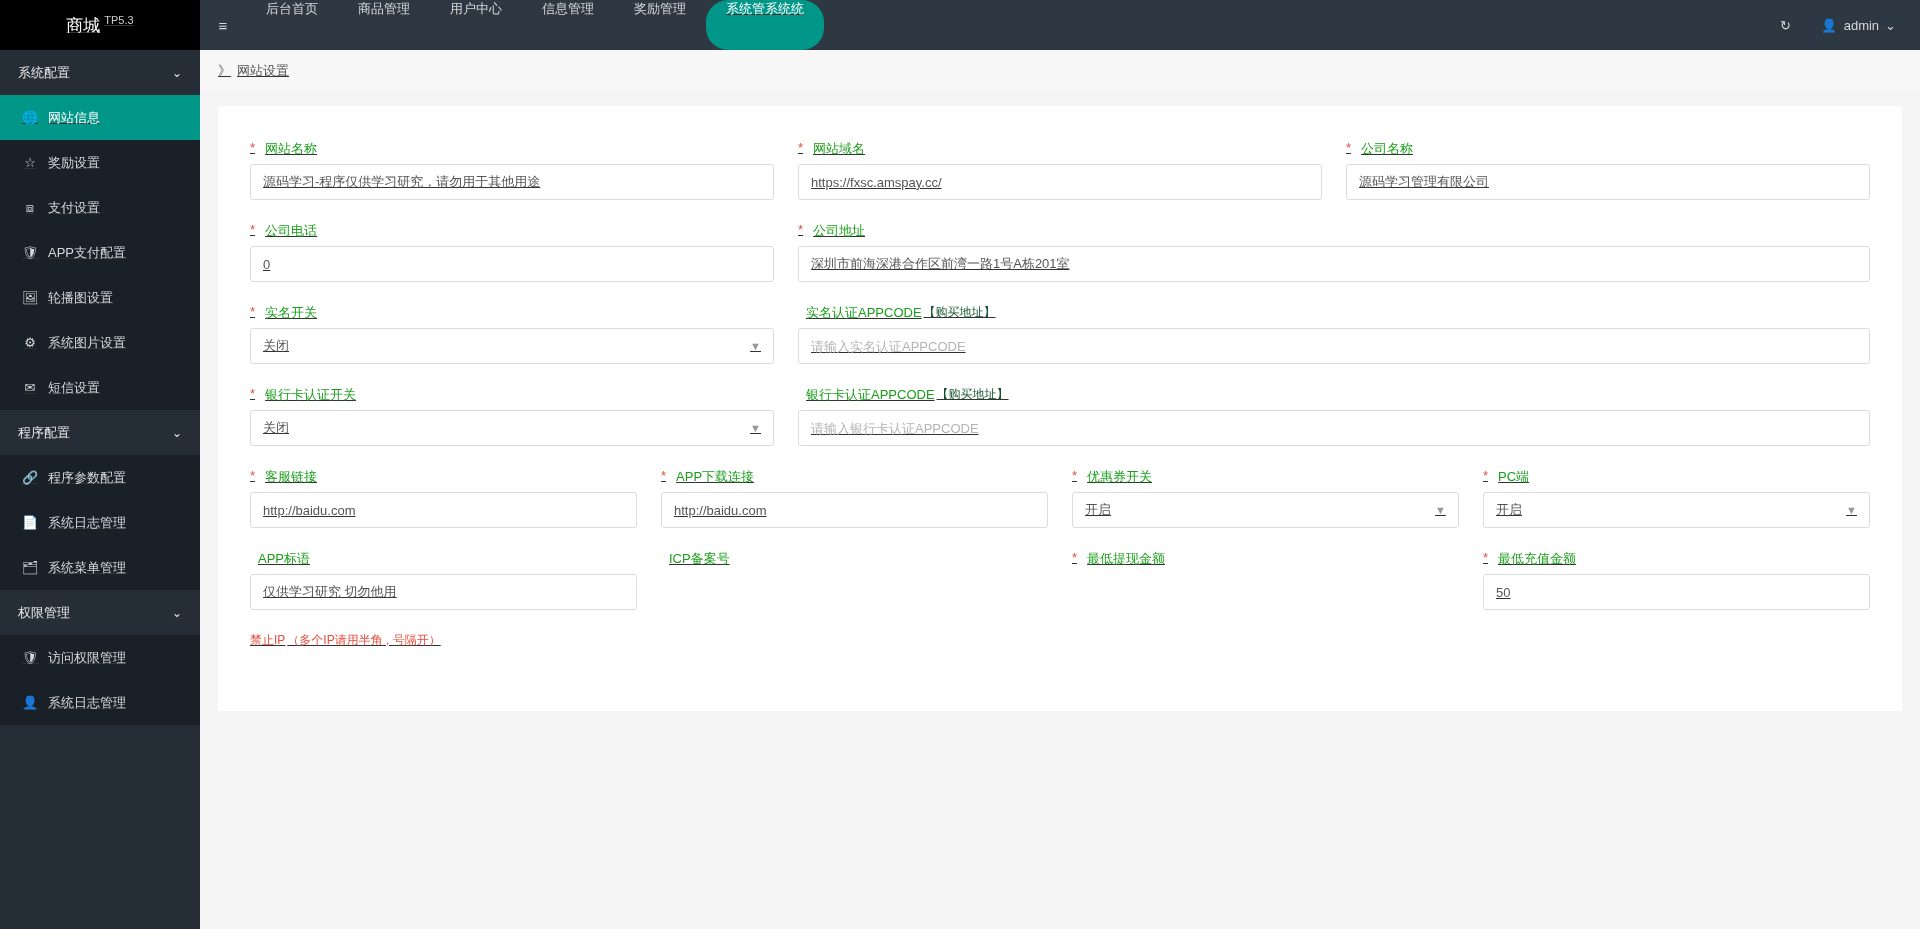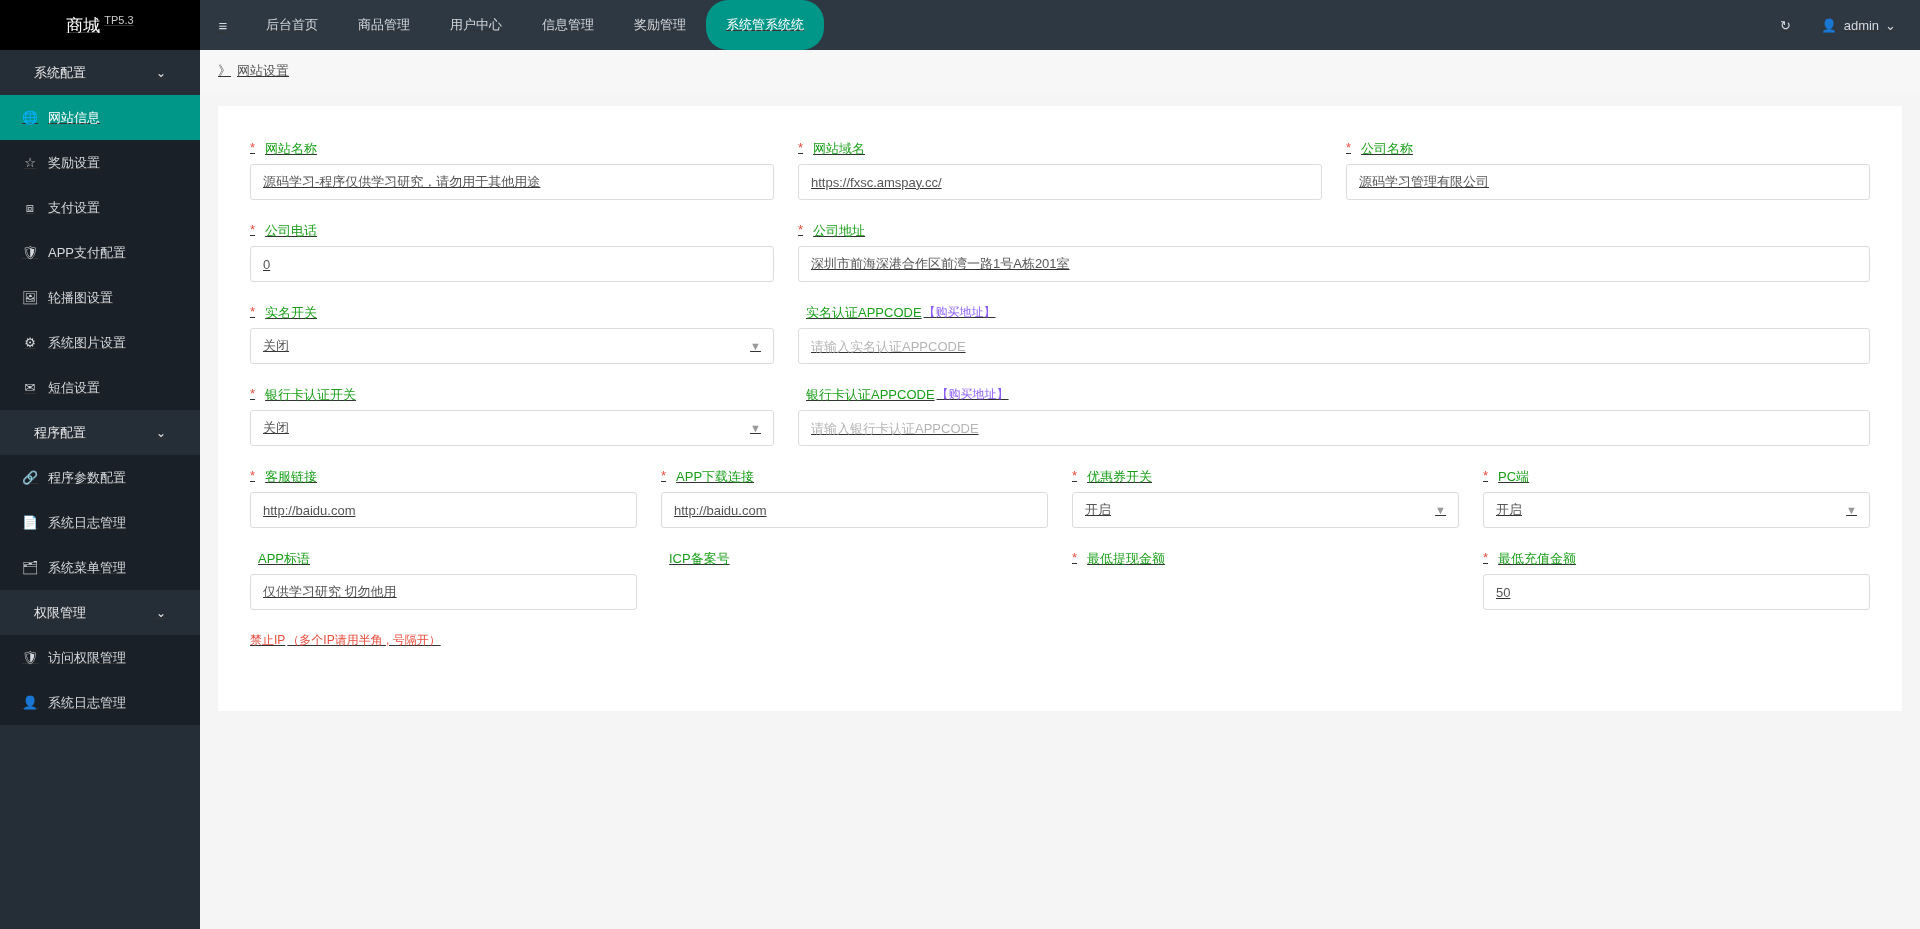--- a/index.html
+++ b/index.html
@@ -10,53 +10,53 @@
   color: #333;
   overflow: hidden;
 }
 .app { display: flex; height: 929px; width: 1920px; text-decoration: underline; }
 
 
 .sidebar { width: 200px; background: #252d36; color: #a1a6ad; display: flex; flex-direction: column; flex-shrink: 0; }
 .logo { height: 50px; background: #000; display: flex; align-items: center; justify-content: center; color: #fff; font-size: 17px; gap: 4px; }
 .logo-badge { font-size: 11px; color: #ccc; position: relative; top: -5px; }
 .nav { flex: 1; }
-.nav-group { height: 45px; display: flex; align-items: center; padding: 0 34px; cursor: pointer; color: #e6e6e6; font-size: 13px; justify-content: space-between; }
+.nav-group { height: 45px; display: flex; align-items: center; padding: 0 18px; cursor: pointer; color: #e6e6e6; font-size: 13px; justify-content: space-between; }
 .nav-item { height: 45px; display: flex; align-items: center; padding: 0 22px; gap: 10px; cursor: pointer; color: #d5d8dc; font-size: 13px; background: #1a2027; }
 .nav-item .ico { width: 16px; text-align: center; }
 .nav-item.active { background: #009688; color: #fff; }
 .chev { font-size: 12px; }
 
 
 .main { flex: 1; display: flex; flex-direction: column; }
 .topbar { height: 50px; background: #2e3842; display: flex; align-items: center; color: #d5d8dc; }
 .top-toggle { width: 46px; height: 50px; display: flex; align-items: center; justify-content: center; cursor: pointer; font-size: 15px; }
 .top-menu { display: flex; flex: 1; }
-.top-menu-item { padding: 0 20px; height: 50px; display: flex; align-items: center; cursor: pointer; font-size: 13px; position: relative; }
+.top-menu-item { padding: 0 20px; height: 50px; display: flex; cursor: pointer; font-size: 13px; position: relative; }
 .top-menu-item.active { background: #009688; color: #fff; border-radius: 22px; }
 .top-menu-item .newdot { position: absolute; top: 12px; right: 6px; color: #009688; font-size: 10px; }
 .top-right { display: flex; align-items: center; padding-right: 10px; }
 .top-right .btn { width: 44px; height: 50px; display: flex; align-items: center; justify-content: center; cursor: pointer; }
 .top-right .user { display: flex; align-items: center; gap: 6px; padding: 0 14px; height: 50px; cursor: pointer; }
 
 
 .crumb { height: 42px; display: flex; align-items: center; padding: 0 18px; background: #f7f7f7; font-size: 13px; color: #555; gap: 6px; }
 
 
 .content-wrap { flex: 1; padding: 14px 18px; }
 .card { background: #fff; padding: 34px 32px 40px; }
 
 
 .row { display: flex; gap: 24px; margin-bottom: 22px; }
 .field { display: flex; flex-direction: column; gap: 6px; }
 .label { font-size: 13px; color: #1a9e1a; display: flex; gap: 2px; }
 .label .req { color: #e74c3c; }
 .label .plain { color: #1a9e1a; margin-left: 8px; }
 .label .note { color: #e74c3c; font-size: 12px; }
-.label .link { color: #8b5cf6; font-size: 12px; text-align: right; }
+.label .link { color: #14532d; font-size: 12px; text-align: right; }
 .input, .select {
   height: 36px;
   border: 1px solid #dcdcdc;
   border-radius: 3px;
   padding: 0 12px;
   font-size: 13px;
   color: #555;
   background: #fff;
   width: 100%;
 }

